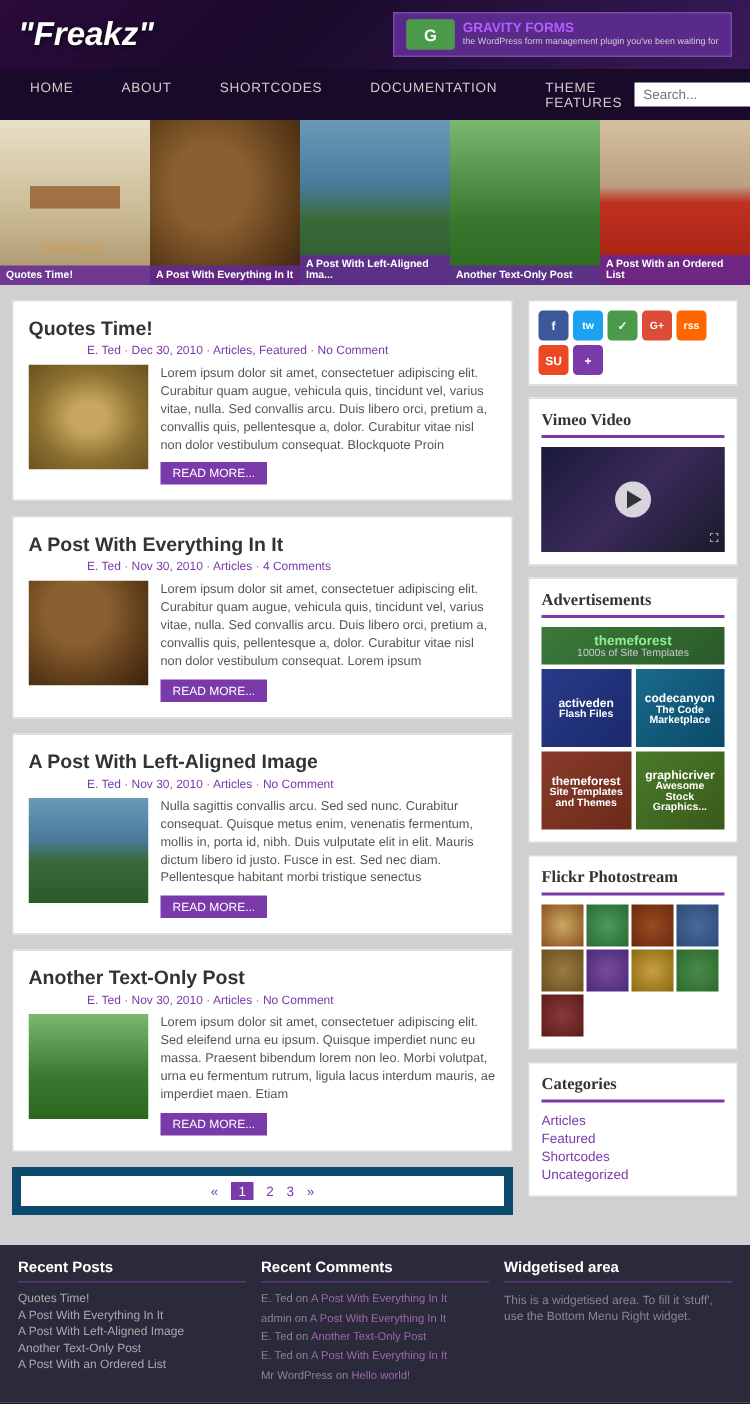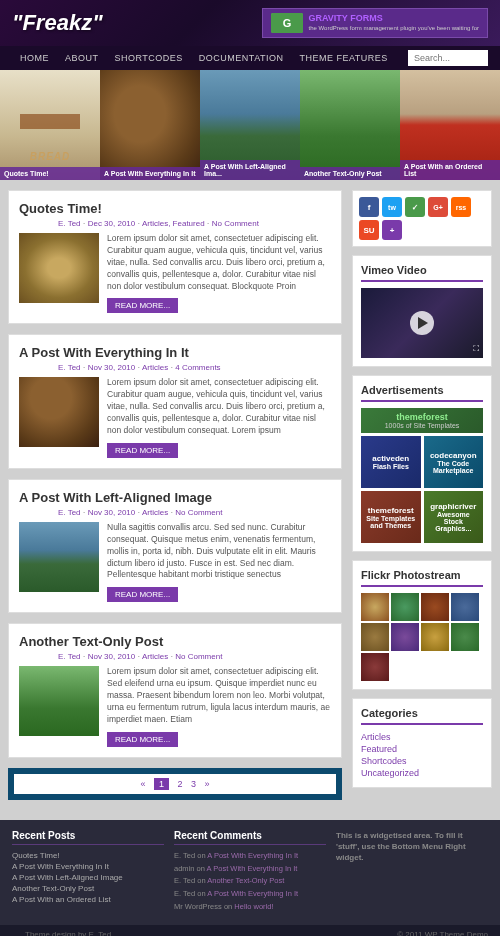--- a/index.html
+++ b/index.html
@@ -8,21 +8,21 @@
     
     #header { background: linear-gradient(135deg, #2a0a3a 0%, #1a0a2a 40%, #3a1a5a 100%); padding: 8px 12px; display: flex; align-items: center; justify-content: space-between; }
     #site-title { color: #fff; font-size: 22px; font-style: italic; font-weight: bold; text-shadow: 1px 1px 3px rgba(0,0,0,0.5); }
     #gravity-banner { background: #5a2a8a; border: 1px solid #7a4aaa; padding: 4px 8px; display: flex; align-items: center; gap: 6px; }
     #gravity-logo { width: 32px; height: 20px; background: #5cb85c; border-radius: 2px; display: flex; align-items: center; justify-content: center; color: white; font-size: 7px; font-weight: bold; }
     #gravity-text { color: #fff; font-size: 7px; line-height: 1.3; }
     #gravity-text .gf-title { color: #b060ff; font-size: 9px; font-weight: bold; }
 
     
     #nav { background: #1a0a2a; padding: 0 12px; display: flex; align-items: center; justify-content: space-between; }
-    #nav-links { display: flex; gap: 0; }
+    #nav-links { display: flex; gap: 16px; }
     .nav-item { color: #ccc; font-size: 9px; padding: 7px 8px; cursor: pointer; text-transform: uppercase; letter-spacing: 0.5px; }
     #nav-search { background: #fff; border: none; padding: 3px 6px; font-size: 9px; width: 80px; color: #999; }
 
     
     #slider { display: flex; width: 500px; overflow: hidden; position: relative; }
     .slide { flex: 1; position: relative; overflow: hidden; height: 110px; }
     .slide-bg-1 { background: linear-gradient(135deg, #d4c8a8 0%, #b8a888 100%); }
     .slide-caption { position: absolute; bottom: 0; left: 0; right: 0; background: rgba(100, 40, 150, 0.85); color: #fff; font-size: 7px; padding: 3px 4px; font-weight: bold; }
     
     .bear-shape { width: 100%; height: 100%; background: radial-gradient(ellipse at 40% 40%, #8b6030 30%, #5a3a18 70%, #3a2010 100%); }
@@ -51,21 +51,21 @@
     .post-meta { font-size: 8px; color: #888; margin-bottom: 5px; padding-left: 39px; }
     .post-meta span { color: #7a3aaa; }
     .post-text { font-size: 8.5px; color: #555; line-height: 1.4; margin-bottom: 6px; }
     .read-more { display: inline-block; background: #7a3aaa; color: #fff; font-size: 8px; padding: 3px 8px; text-decoration: none; cursor: pointer; }
 
     
     #pagination { text-align: center; padding: 5px; background: #fff; border: 6px solid #0c4a6e; margin-bottom: 10px; font-size: 9px; color: #888; }
 
     
     .sidebar-section { background: #fff; border: 1px solid #ddd; margin-bottom: 8px; padding: 8px; }
-    .sidebar-title { font-size: 11px; font-weight: bold; color: #333; border-bottom: 2px solid #7a3aaa; padding-bottom: 4px; margin-bottom: 6px; }
+    .sidebar-title { font-size: 11px; font-weight: bold; color: #333; border-bottom: 2px solid #7a3aaa; padding-bottom: 4px; margin-bottom: 6px; font-family: Liberation Serif, serif; }
     .social-icons { display: flex; gap: 3px; flex-wrap: wrap; }
     .social-icon { width: 20px; height: 20px; border-radius: 3px; display: flex; align-items: center; justify-content: center; color: white; font-size: 8px; font-weight: bold; cursor: pointer; }
     .si-fb { background: #3b5998; }
     .si-tw { background: #1da1f2; }
     .si-plus { background: #7a3aaa; }
 
     
     .vimeo-thumb { width: 100%; height: 70px; background: linear-gradient(135deg, #1a1a2a 0%, #2a2a4a 50%, #1a1a2a 100%); position: relative; display: flex; align-items: center; justify-content: center; }
     .play-btn { width: 24px; height: 24px; background: rgba(255,255,255,0.8); border-radius: 50%; display: flex; align-items: center; justify-content: center; }
     .play-triangle { width: 0; height: 0; border-top: 6px solid transparent; border-bottom: 6px solid transparent; border-left: 10px solid #333; margin-left: 2px; }
@@ -96,21 +96,21 @@
     .cat-list { list-style: none; }
     .cat-item { font-size: 9px; color: #7a3aaa; padding: 1px 0; cursor: pointer; }
 
     
     #footer-top { background: #2a2a3a; padding: 10px 12px; display: flex; gap: 10px; }
     .footer-col { flex: 1; }
     .footer-col-title { color: #fff; font-size: 10px; font-weight: bold; margin-bottom: 6px; border-bottom: 1px solid #5a3a7a; padding-bottom: 3px; }
     .footer-link { color: #aaa; font-size: 8px; display: block; margin-bottom: 2px; cursor: pointer; }
     .footer-comment { color: #888; font-size: 7.5px; margin-bottom: 3px; line-height: 1.3; }
     .footer-comment a { color: #7a5aaa; }
-    .widget-text { color: #888; font-size: 8px; line-height: 1.4; font-weight: bold; }
+    .widget-text { color: #888; font-size: 8px; line-height: 1.4; }
 
     
     #footer-bottom { background: #1a1a2a; padding: 5px 12px; display: flex; justify-content: space-between; align-items: center; }
     .footer-credit { color: #666; font-size: 8px; margin-left: 13px; }
     .bread-text { position: absolute; bottom: 18px; left: 50%; transform: translateX(-50%); color: #c8a060; font-size: 10px; font-weight: bold; font-style: italic; letter-spacing: 1px; }
   </style>
 </head>
 <body>
 
 <div id="header">
@@ -345,20 +345,21 @@
       <span>E. Ted</span> on <a style="color:#9a6aaa;cursor:pointer;">Another Text-Only Post</a>
     </div>
     <div class="footer-comment">
       <span>E. Ted</span> on <a style="color:#9a6aaa;cursor:pointer;">A Post With Everything In It</a>
     </div>
     <div class="footer-comment">
       <span>Mr WordPress</span> on <a style="color:#9a6aaa;cursor:pointer;">Hello world!</a>
     </div>
   </div>
   <div class="footer-col">
+    <div class="footer-col-title">Widgetised area</div>
     <div class="widget-text">This is a widgetised area. To fill it 'stuff', use the Bottom Menu Right widget.</div>
   </div>
 </div>
 
 <div id="footer-bottom">
   <div class="footer-credit">Theme design by E. Ted</div>
   <div class="footer-credit">© 2011 WP Theme Demo</div>
 </div>
 
 </body></html>

